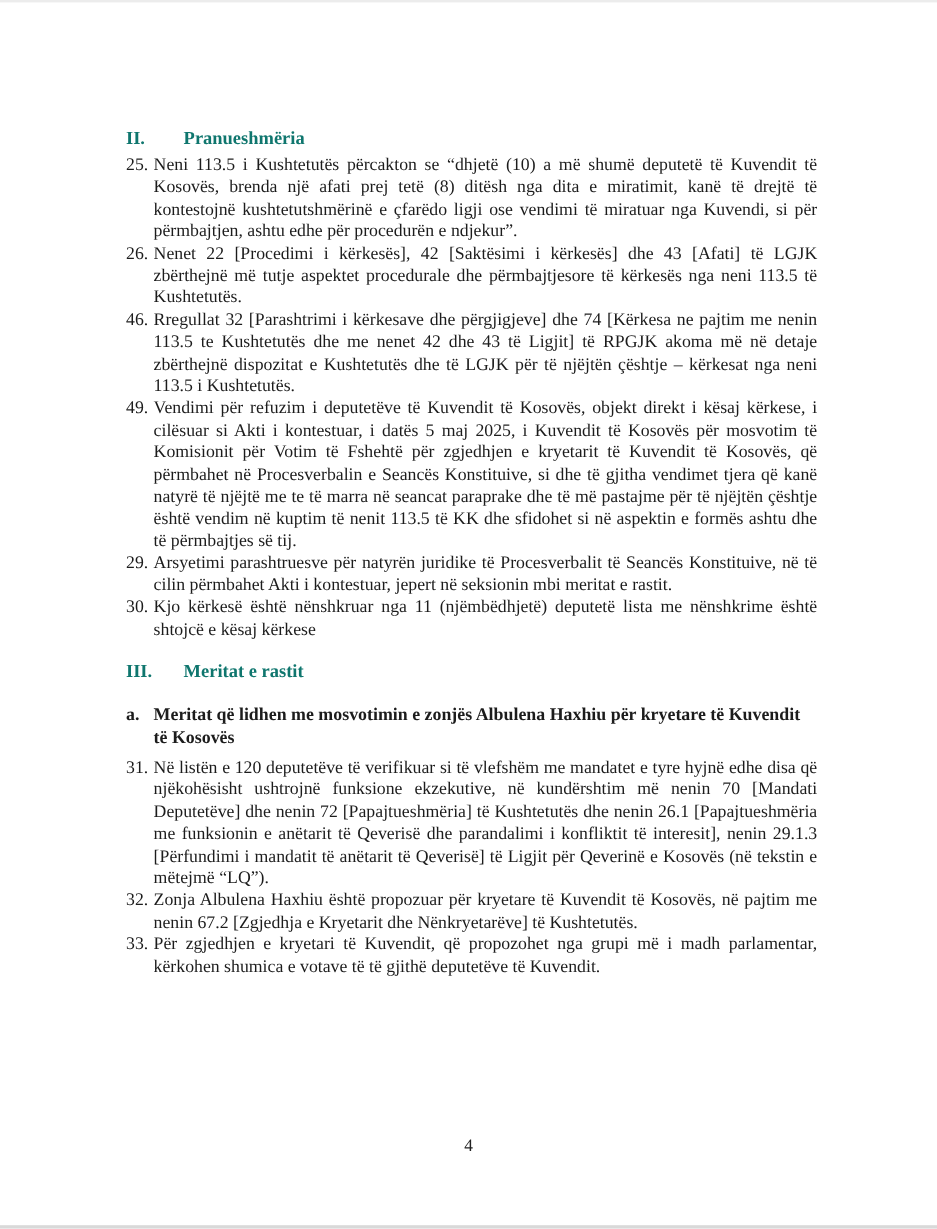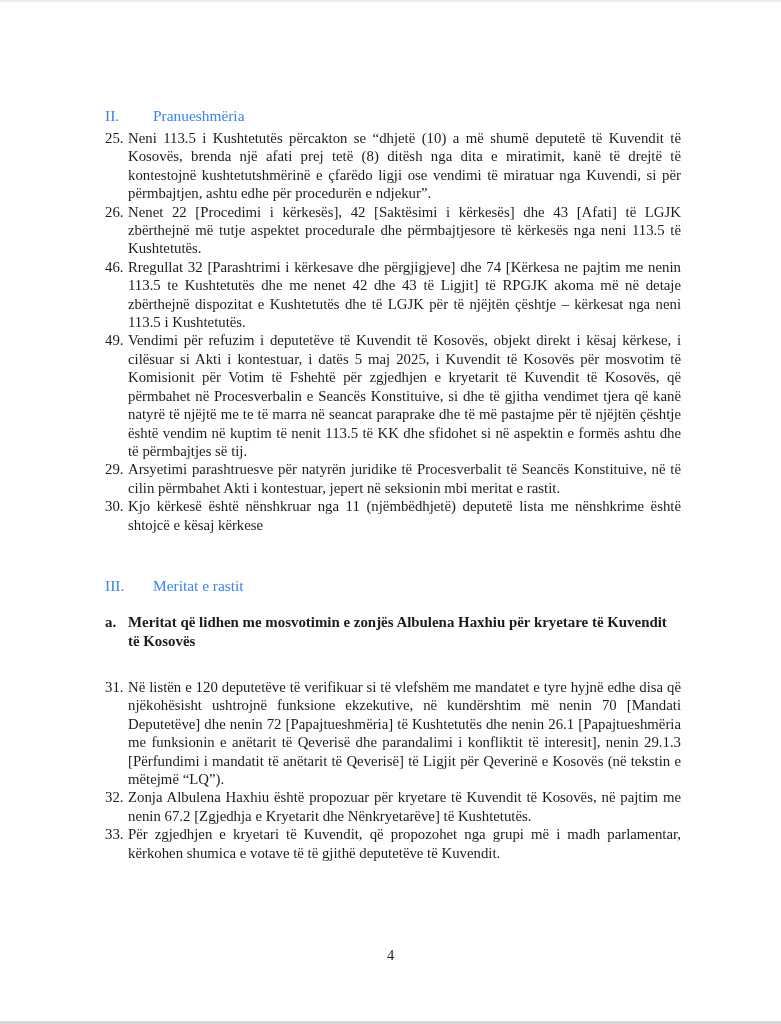--- a/index.html
+++ b/index.html
@@ -18,23 +18,23 @@
     position: absolute;
     left: 0; bottom: 0;
     width: 781px; height: 3px;
     background: #d9d9d9;
   }
   .page {
     padding: 104px 100px 0 105px;
   }
   .section-heading {
     font-size: 15.4px;
-    font-weight: normal;
+    font-weight: bold;
     line-height: 19px;
-    color: #3b82f6;
+    color: #0f766e;
     white-space: nowrap;
   }
   .sec-num {
     display: inline-block;
     width: 48px;
   }
   .list {
     margin-top: 4px;
     font-size: 14.8px;
     line-height: 18.4px;
@@ -43,38 +43,38 @@
     position: relative;
     padding-left: 23px;
     text-align: justify;
   }
   .li .num {
     position: absolute;
     left: 0;
     top: 0;
   }
   .heading-iii {
-    margin-top: 42px;
+    margin-top: 16px;
   }
   .sub-heading {
     position: relative;
     margin-top: 18px;
     padding-left: 23px;
     font-size: 14.9px;
     font-weight: bold;
     line-height: 19.5px;
     text-align: left;
   }
   .sub-heading .sub-num {
     position: absolute;
     left: 0;
     top: 0;
   }
   .list-merits {
-    margin-top: 26px;
+    margin-top: 5px;
   }
   .page-number {
     position: absolute;
     left: 0;
     bottom: 60px;
     width: 781px;
     text-align: center;
     font-size: 14.5px;
     color: #222;
   }

